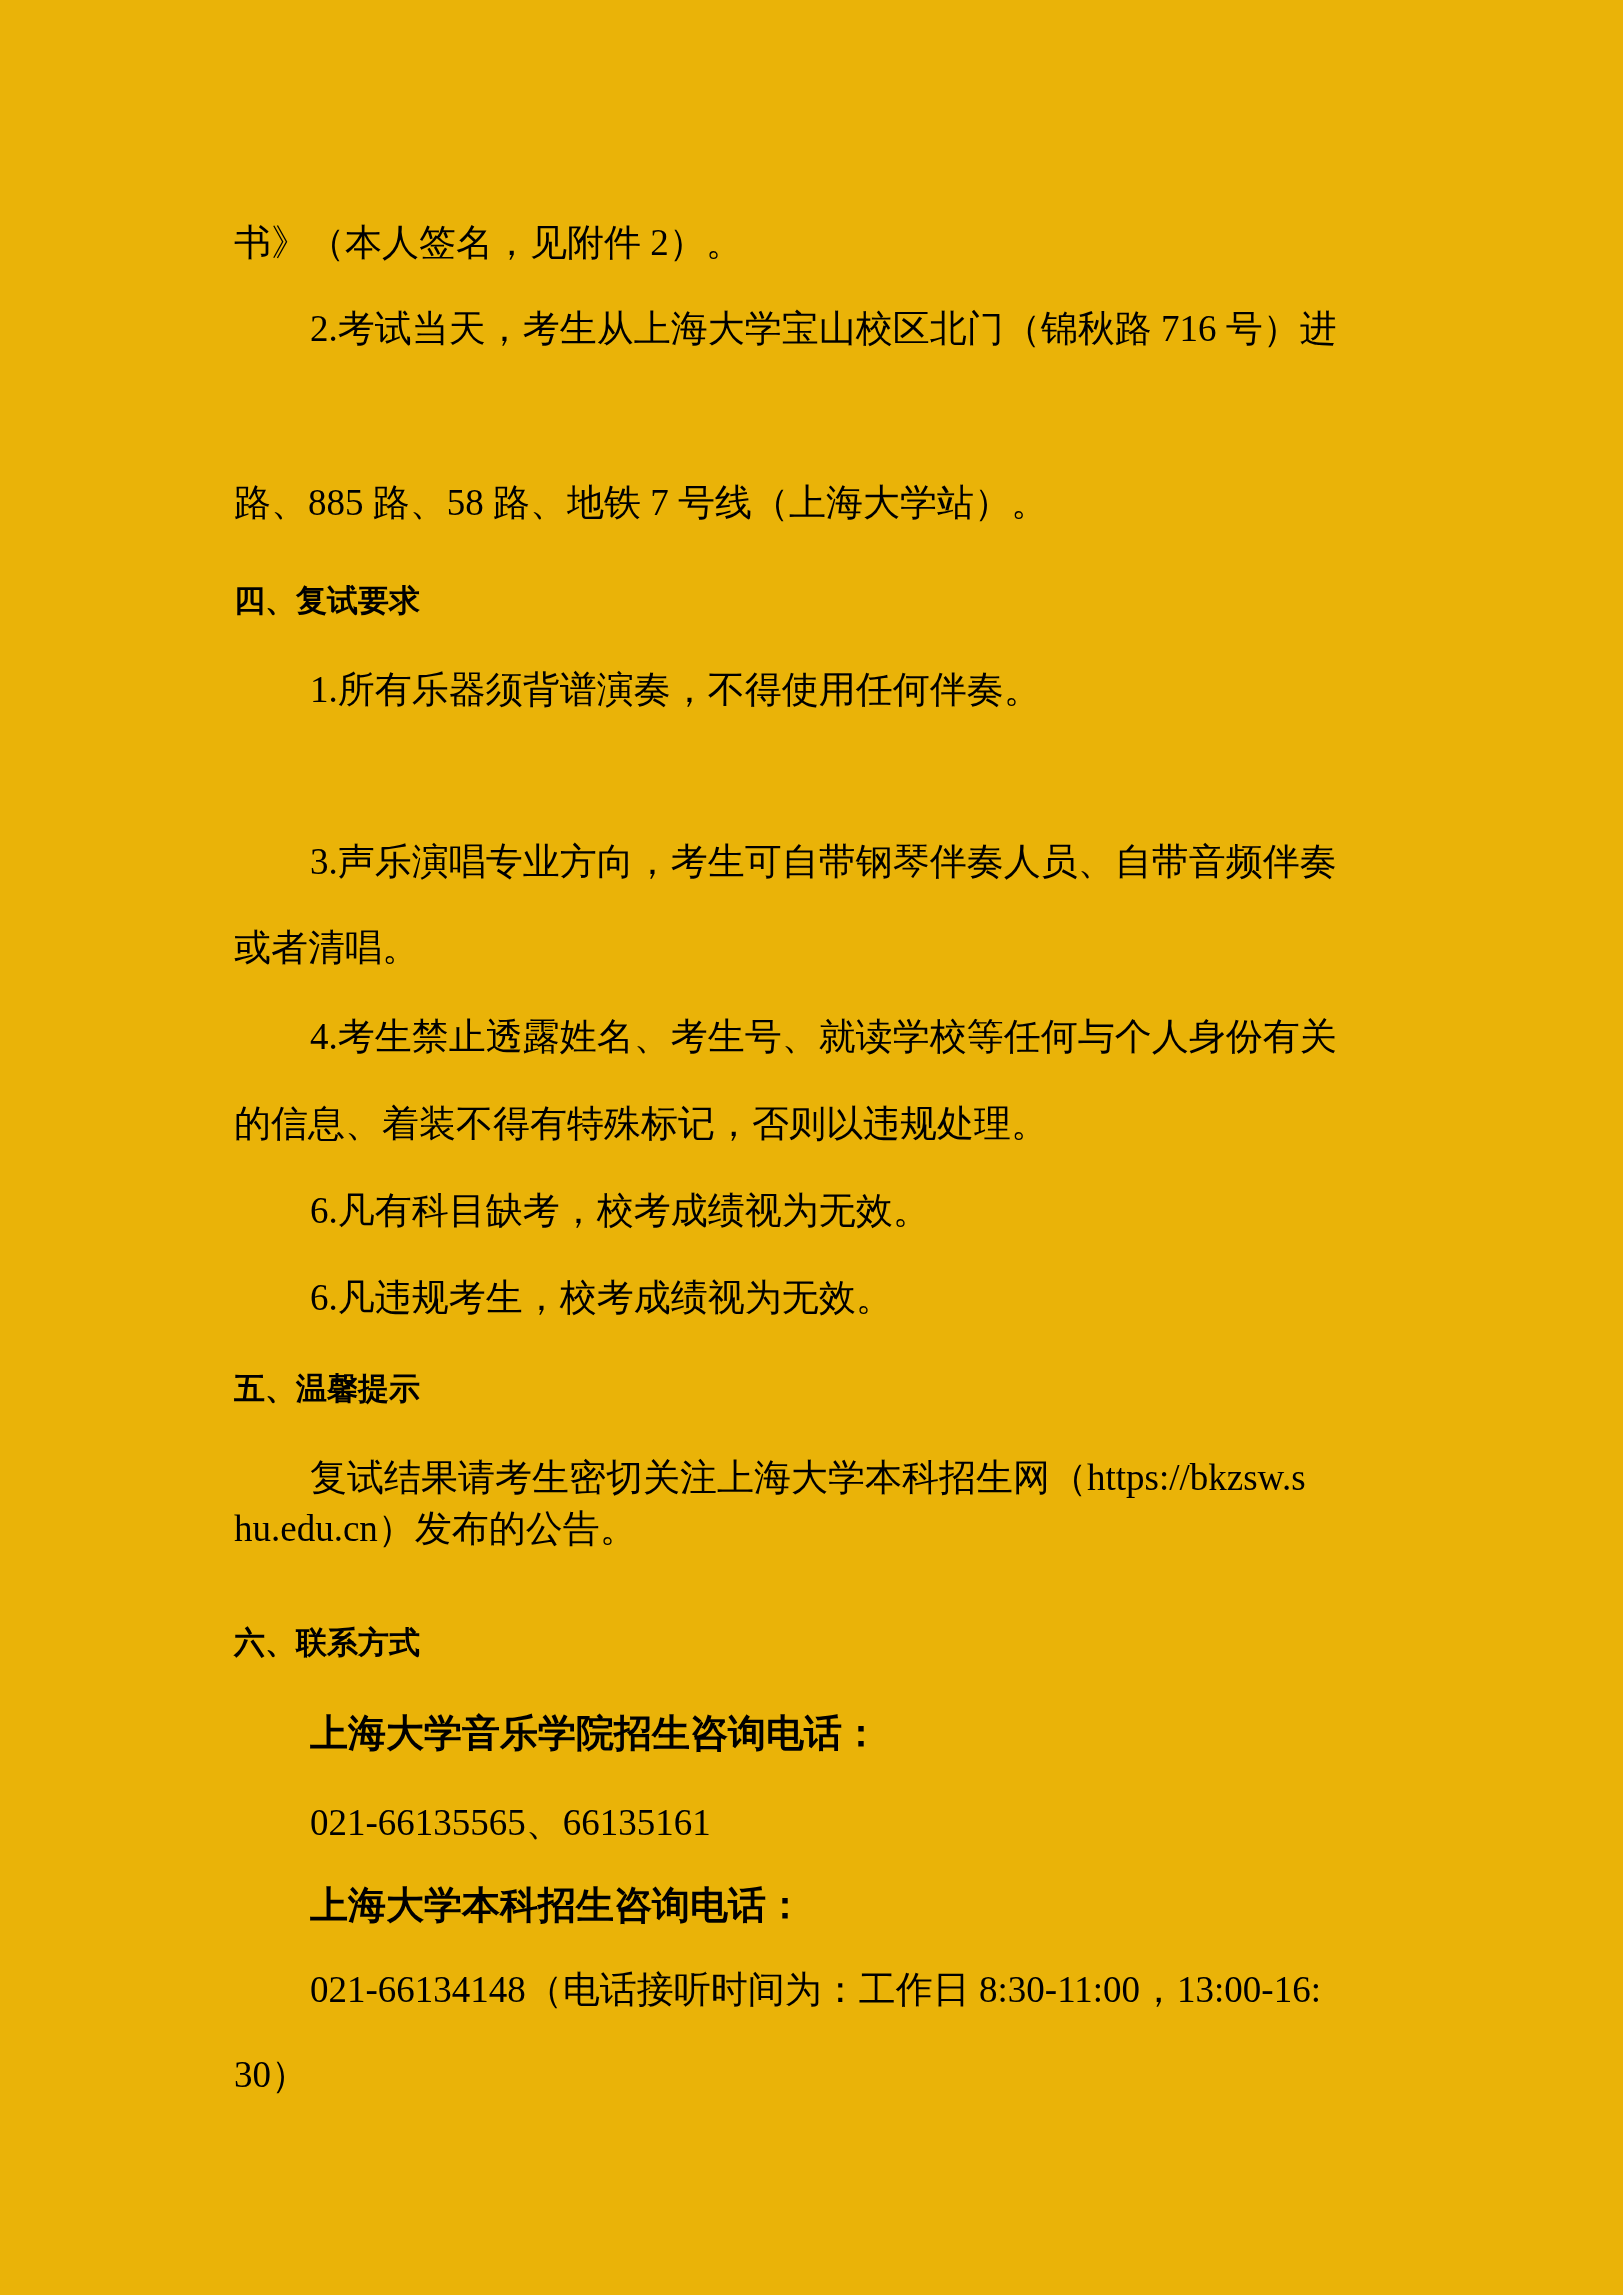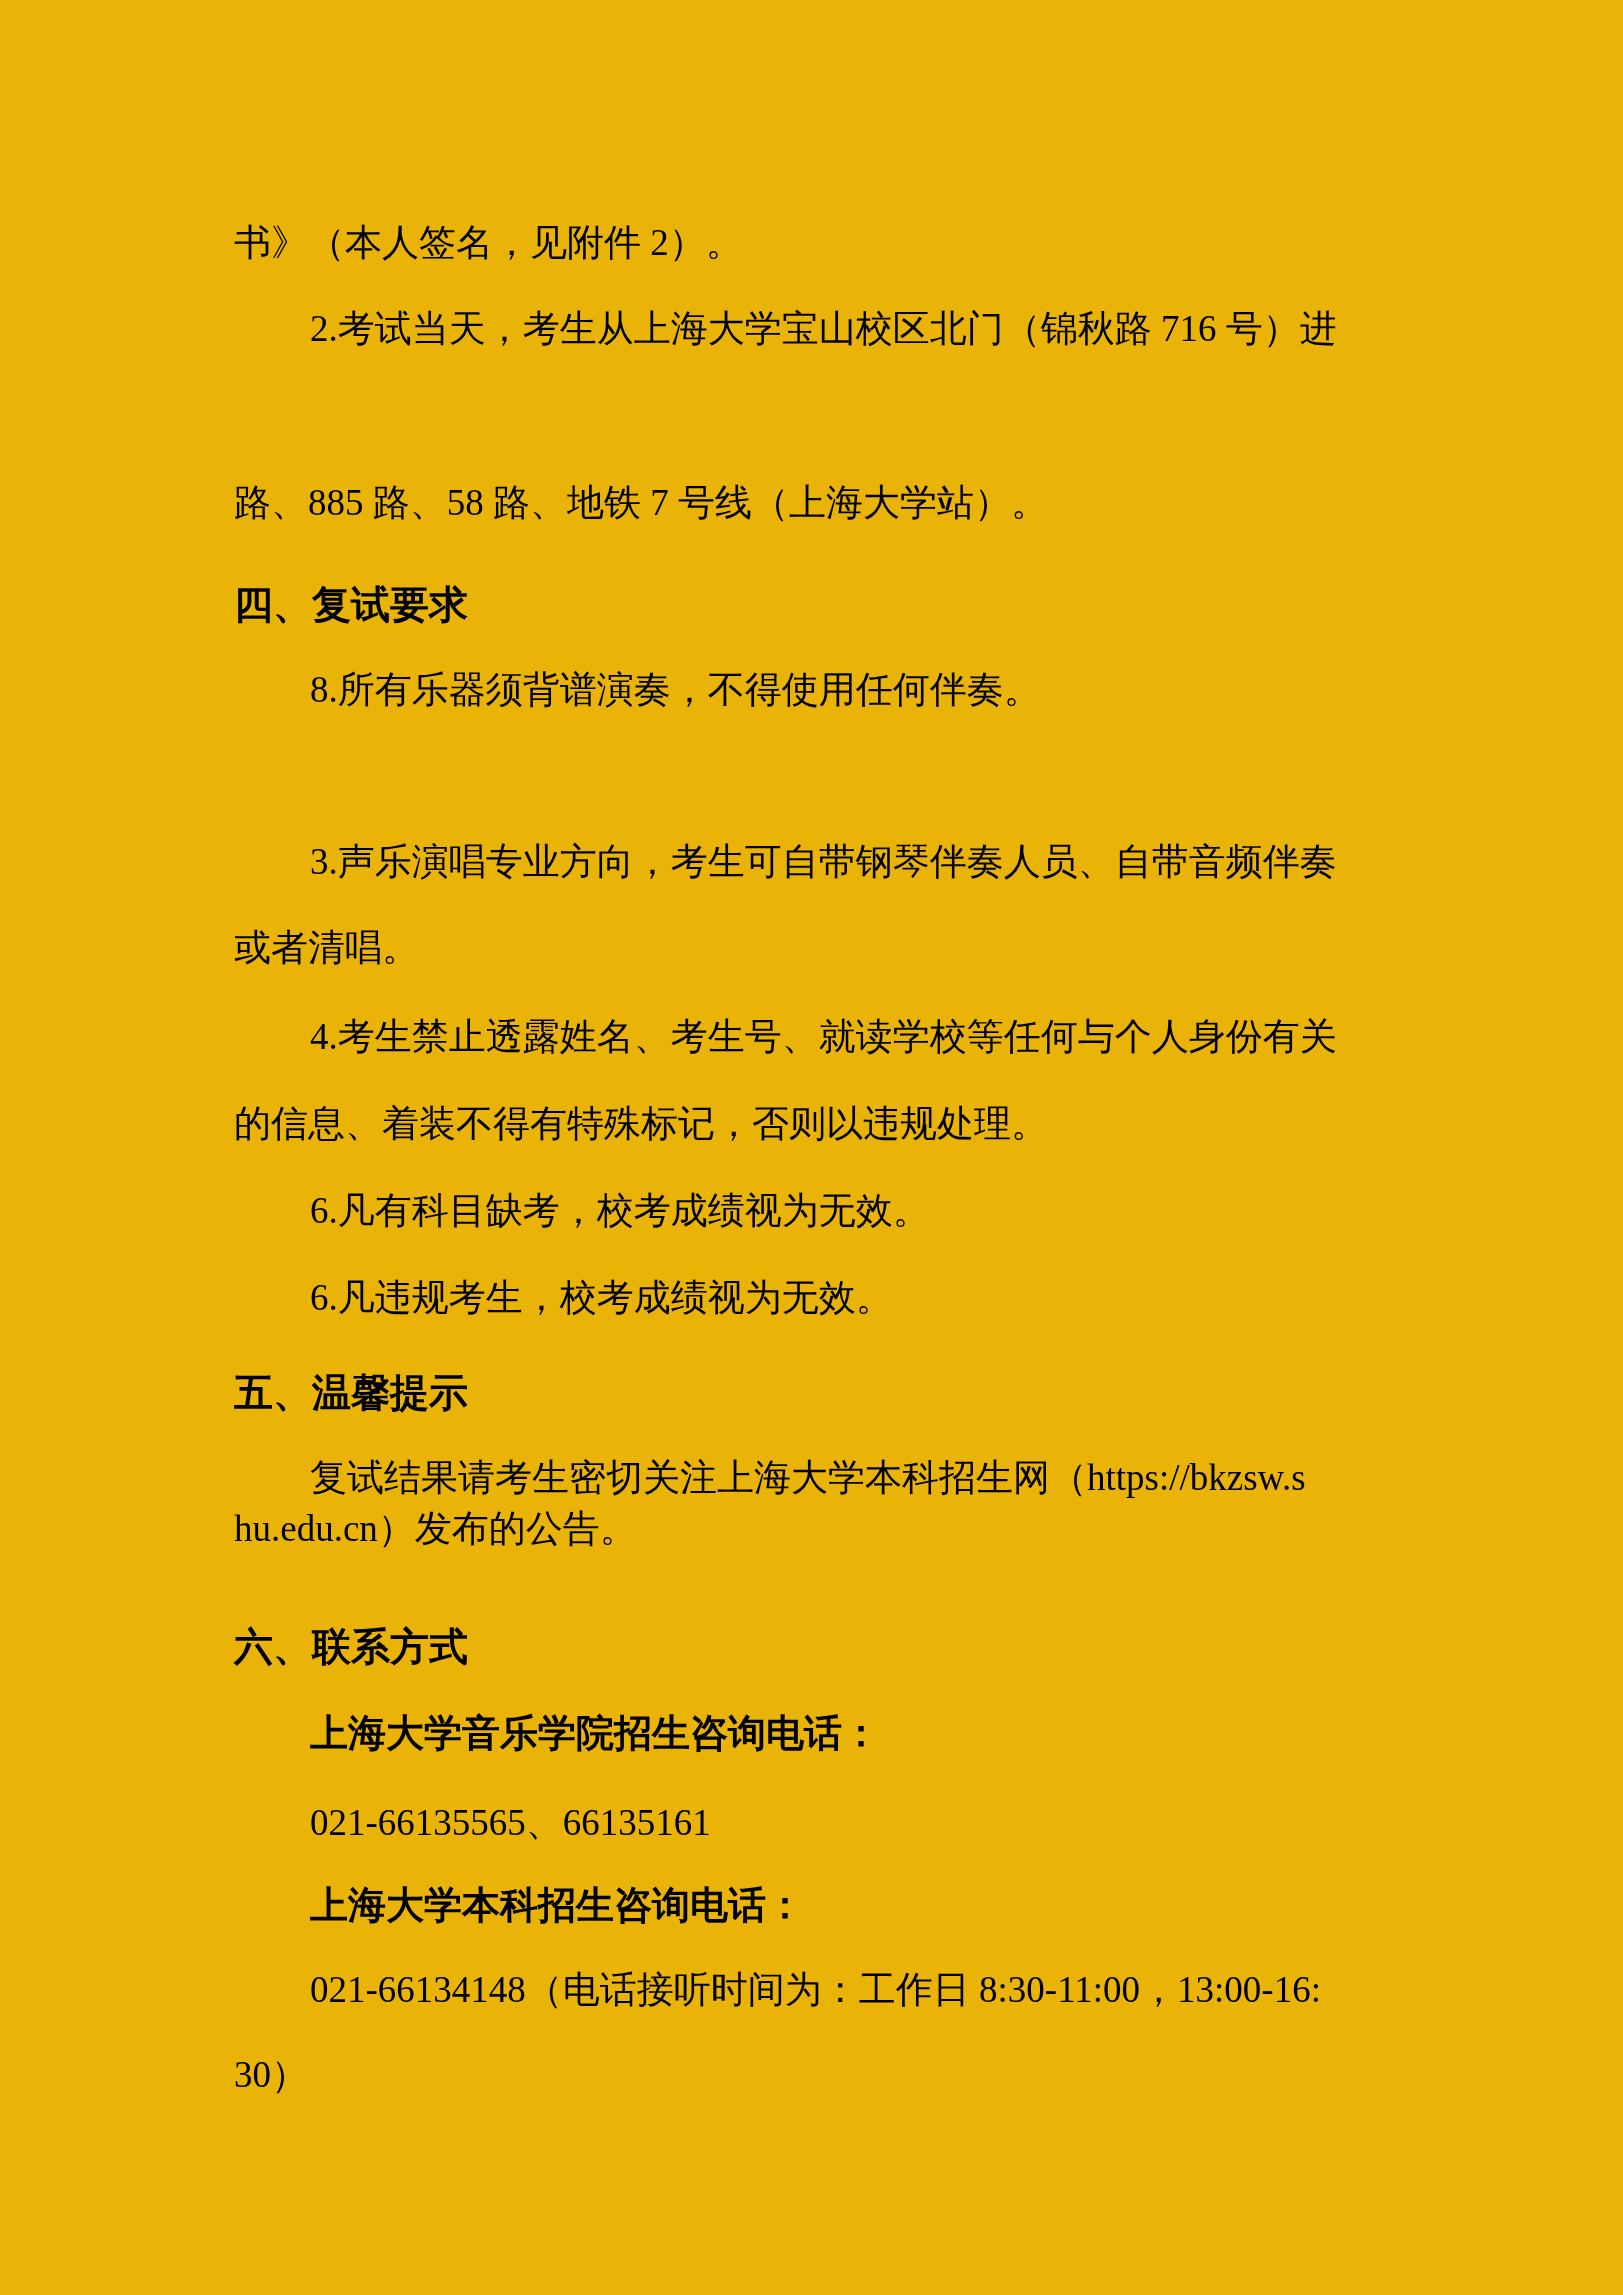--- a/index.html
+++ b/index.html
@@ -23,39 +23,39 @@
     line-height: 1.1;
     color: #000000;
     left: 234px;
   }
   .line.indent {
     left: 310px;
   }
   .heading {
     font-family: "Liberation Sans", "DejaVu Sans", sans-serif;
     font-weight: bold;
-    font-size: 39px;
+    font-size: 31px;
   }
   .bold-label {
     font-family: Liberation Serif, serif;
     font-weight: bold;
     font-size: 38px;
   }
 </style>
 </head>
 <body>
 
 <div class="page">
 
   <div class="line" style="top:223px">书》（本人签名，见附件 2）。</div>
   <div class="line indent" style="top:309px">2.考试当天，考生从上海大学宝山校区北门（锦秋路 716 号）进</div>
   <div class="line" style="top:483px">路、885 路、58 路、地铁 7 号线（上海大学站）。</div>
 
   <div class="line heading" style="top:584px">四、复试要求</div>
-  <div class="line indent" style="top:670px">8.所有乐器须背谱演奏，不得使用任何伴奏。</div>
+  <div class="line indent" style="top:670px">1.所有乐器须背谱演奏，不得使用任何伴奏。</div>
   <div class="line indent" style="top:842px">3.声乐演唱专业方向，考生可自带钢琴伴奏人员、自带音频伴奏</div>
   <div class="line" style="top:928px">或者清唱。</div>
   <div class="line indent" style="top:1017px">4.考生禁止透露姓名、考生号、就读学校等任何与个人身份有关</div>
   <div class="line" style="top:1104px">的信息、着装不得有特殊标记，否则以违规处理。</div>
   <div class="line indent" style="top:1191px">6.凡有科目缺考，校考成绩视为无效。</div>
   <div class="line indent" style="top:1278px">6.凡违规考生，校考成绩视为无效。</div>
 
   <div class="line heading" style="top:1372px">五、温馨提示</div>
   <div class="line indent" style="top:1458px">复试结果请考生密切关注上海大学本科招生网（https://bkzsw.s</div>
   <div class="line" style="top:1509px">hu.edu.cn）发布的公告。</div>

